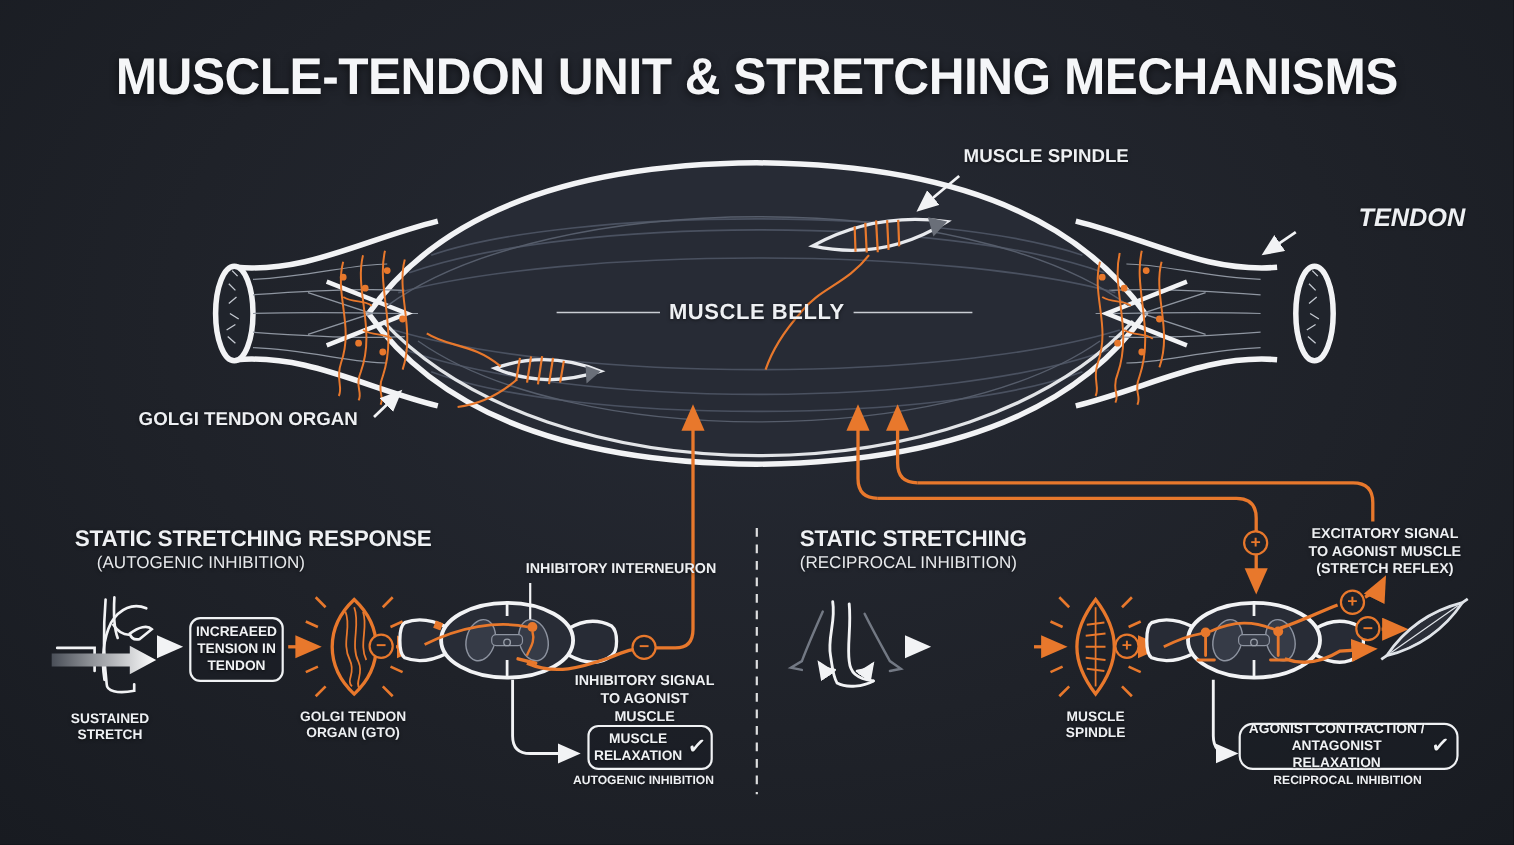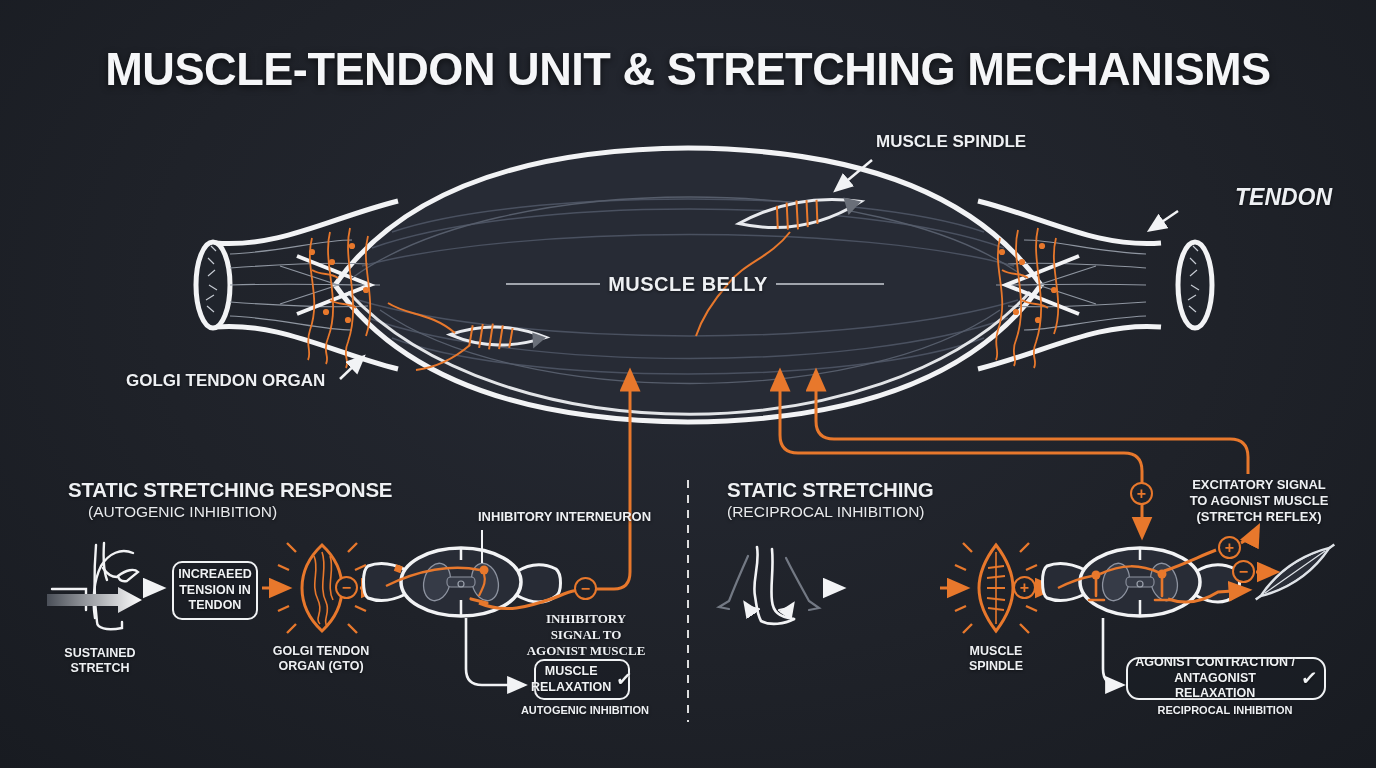--- a/index.html
+++ b/index.html
@@ -243,22 +243,22 @@
   <div class="lbl nowrap" style="left:1235px;top:183px;font-size:23px;font-style:italic;">TENDON</div>
   <div class="lbl center" style="left:588px;top:272px;width:200px;font-size:20px;letter-spacing:.5px;">MUSCLE BELLY</div>
   <div class="lbl nowrap" style="left:126px;top:371px;font-size:17px;">GOLGI TENDON ORGAN</div>
 
   <div class="lbl h1" style="left:52px;top:477px;margin-left:16px;">STATIC STRETCHING RESPONSE</div>
   <div class="lbl h2" style="left:52px;top:503px;margin-left:36px;">(AUTOGENIC INHIBITION)</div>
   <div class="lbl cap center" style="left:52px;top:646px;width:96px;">SUSTAINED STRETCH</div>
   <div class="fbox" style="left:172px;top:561px;width:86px;min-height:54px;">INCREAEED TENSION IN TENDON</div>
   <div class="lbl cap center" style="left:262px;top:644px;width:118px;">GOLGI TENDON ORGAN (GTO)</div>
   <div class="lbl sig nowrap" style="left:478px;top:509px;">INHIBITORY INTERNEURON</div>
-  <div class="lbl sig center" style="left:522px;top:611px;width:128px;font-family:Liberation Serif, serif;">INHIBITORY SIGNAL TO AGONIST MUSCLE</div>
-  <div class="fbox" style="left:534px;top:659px;width:96px;height:41px;justify-content:center;">
+  <div class="lbl sig center" style="left:522px;top:611px;width:128px;">INHIBITORY SIGNAL TO AGONIST MUSCLE</div>
+  <div class="fbox" style="left:534px;top:659px;width:114px;height:41px;justify-content:center;">
     <span>MUSCLE RELAXATION</span>
     <span class="check">✓</span>
   </div>
   <div class="lbl cap2 center" style="left:500px;top:704px;width:170px;">AUTOGENIC INHIBITION</div>
 
   <div class="lbl h1" style="left:727px;top:477px;">STATIC STRETCHING</div>
   <div class="lbl h2" style="left:727px;top:503px;">(RECIPROCAL INHIBITION)</div>
   <div class="lbl cap center" style="left:948px;top:644px;width:96px;">MUSCLE SPINDLE</div>
   <div class="lbl sig center" style="left:1184px;top:477px;width:150px;">EXCITATORY SIGNAL TO AGONIST MUSCLE (STRETCH REFLEX)</div>
   <div class="fbox" style="left:1126px;top:657px;width:200px;height:43px;border-radius:13px;">

